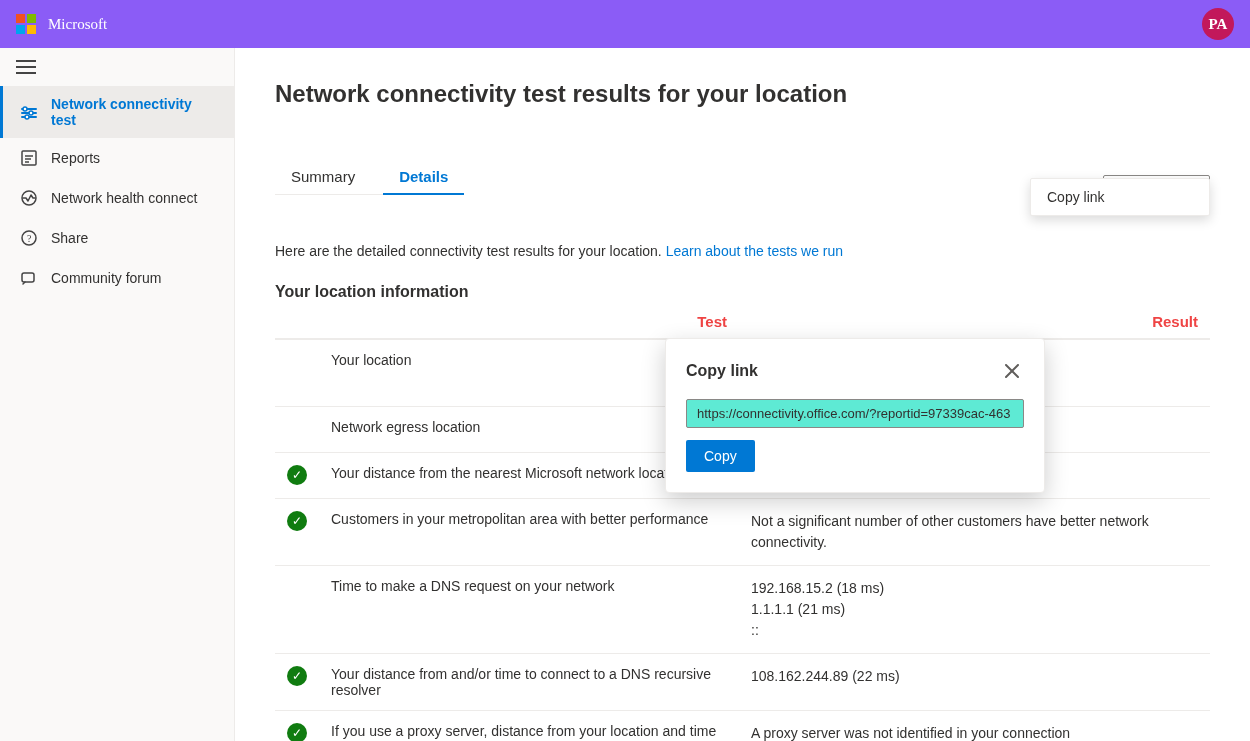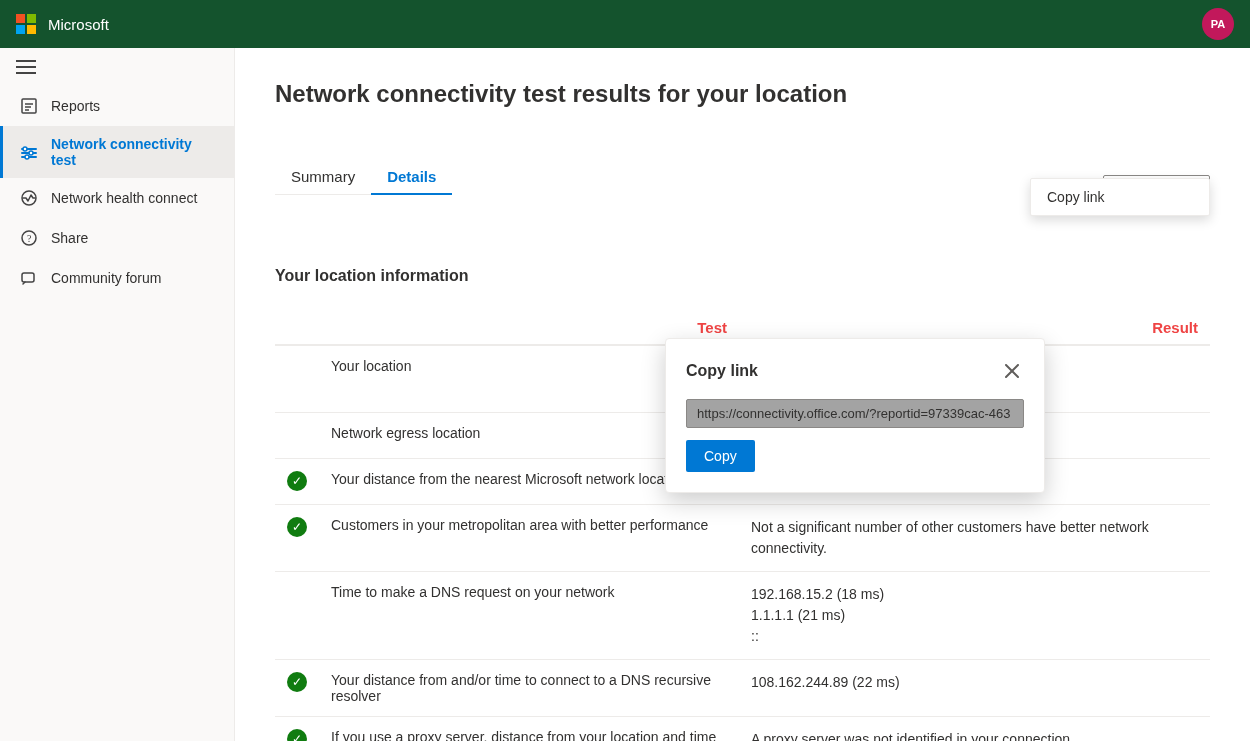--- a/index.html
+++ b/index.html
@@ -1,40 +1,41 @@
 <!DOCTYPE html>
 <html><head>
   <meta charset="utf-8">
   <style>
     * { box-sizing: border-box; margin: 0; padding: 0; }
     body { font-family: 'Segoe UI', sans-serif; background: #f3f2f1; display: flex; flex-direction: column; height: 741px; overflow: hidden; }
 
     
     .topbar {
-      background: #14532d;
+      background: #8b5cf6;
       height: 48px;
       display: flex;
       align-items: center;
       padding: 0 16px;
       justify-content: space-between;
       flex-shrink: 0;
+      font-family: Liberation Serif, serif;
     }
     .topbar-left { display: flex; align-items: center; gap: 12px; }
     .ms-logo { display: flex; gap: 2px; flex-wrap: wrap; width: 20px; height: 20px; }
     .ms-logo-block { width: 9px; height: 9px; }
     .ms-logo-block:nth-child(1) { background: #f25022; }
     .ms-logo-block:nth-child(2) { background: #7fba00; }
     .ms-logo-block:nth-child(3) { background: #00a4ef; }
     .ms-logo-block:nth-child(4) { background: #ffb900; }
     .topbar-title { color: white; font-size: 15px; font-weight: 400; }
     .avatar {
       width: 32px; height: 32px; border-radius: 50%;
       background: #c2185b; color: white;
       display: flex; align-items: center; justify-content: center;
-      font-size: 11px; font-weight: 600;
+      font-size: 15px; font-weight: 600;
     }
 
     
     .layout { display: flex; flex: 1; overflow: hidden; }
 
     
     .sidebar {
       width: 235px;
       background: #faf9f8;
       border-right: 1px solid #edebe9;
@@ -76,21 +77,21 @@
     }
 
     .page-title {
       font-size: 24px;
       font-weight: 700;
       color: #323130;
       margin-bottom: 24px;
     }
 
     
-    .tabs { display: flex; gap: 0; border-bottom: 1px solid #edebe9; margin-bottom: 24px; }
+    .tabs { display: flex; gap: 12px; border-bottom: 1px solid #edebe9; margin-bottom: 24px; }
     .tab {
       padding: 8px 16px;
       font-size: 15px;
       cursor: pointer;
       color: #323130;
       border-bottom: 2px solid transparent;
       margin-bottom: -1px;
     }
     .tab.active { color: #0078d4; border-bottom: 2px solid #0078d4; font-weight: 600; }
 
@@ -133,21 +134,21 @@
       font-size: 14px;
       color: #323130;
       cursor: pointer;
     }
 
     
     .section-title {
       font-size: 16px;
       font-weight: 600;
       color: #323130;
-      margin-bottom: 26px;
+      margin-bottom: 4px;
     }
 
     
     .data-table { width: 100%; border-collapse: collapse; }
     .data-table thead tr { border-bottom: 2px solid #edebe9; }
     .data-table th {
       text-align: right;
       font-size: 15px;
       font-weight: 600;
       color: #ef4444;
@@ -198,21 +199,21 @@
     }
 
     .modal-url-row { display: flex; align-items: center; gap: 8px; margin-bottom: 12px; }
     .modal-url-input {
       flex: 1;
       border: 1px solid #8a8886;
       border-radius: 2px;
       padding: 6px 10px;
       font-size: 13px;
       color: #323130;
-      background: #a3a3a3;
+      background: #5eead4;
       outline: none;
     }
     .copy-btn {
       background: #0078d4;
       color: white;
       border: none;
       border-radius: 2px;
       padding: 8px 18px;
       font-size: 14px;
       cursor: pointer;
@@ -240,51 +241,51 @@
 
 <div class="layout">
 
   <div class="sidebar">
     <div class="sidebar-hamburger">
       <div class="hamburger-icon">
         <div class="hamburger-line"></div>
         <div class="hamburger-line"></div>
         <div class="hamburger-line"></div>
       </div>
-    </div>
-
-    <div class="sidebar-item">
-      <div class="sidebar-icon">
-        <svg width="18" height="18" viewBox="0 0 18 18" fill="none">
-          <rect x="2" y="2" width="14" height="14" rx="1" stroke="#444" stroke-width="1.5" fill="none"></rect>
-          <line x1="5" y1="7" x2="13" y2="7" stroke="#444" stroke-width="1.5"></line>
-          <line x1="5" y1="10" x2="11" y2="10" stroke="#444" stroke-width="1.5"></line>
-          <line x1="5" y1="13" x2="9" y2="13" stroke="#444" stroke-width="1.5"></line>
-        </svg>
-      </div>
-      <span>Reports</span>
     </div>
 
     <div class="sidebar-item active">
       <div class="sidebar-icon">
         <svg width="18" height="18" viewBox="0 0 18 18" fill="none">
           <rect x="1" y="5" width="16" height="2" rx="1" fill="#0078d4"></rect>
           <rect x="1" y="9" width="16" height="2" rx="1" fill="#0078d4"></rect>
           <rect x="1" y="13" width="16" height="2" rx="1" fill="#0078d4"></rect>
           <circle cx="5" cy="6" r="2" fill="white" stroke="#0078d4" stroke-width="1.5"></circle>
           <circle cx="11" cy="10" r="2" fill="white" stroke="#0078d4" stroke-width="1.5"></circle>
           <circle cx="7" cy="14" r="2" fill="white" stroke="#0078d4" stroke-width="1.5"></circle>
         </svg>
       </div>
       <span>Network connectivity test</span>
     </div>
 
     <div class="sidebar-item">
       <div class="sidebar-icon">
         <svg width="18" height="18" viewBox="0 0 18 18" fill="none">
+          <rect x="2" y="2" width="14" height="14" rx="1" stroke="#444" stroke-width="1.5" fill="none"></rect>
+          <line x1="5" y1="7" x2="13" y2="7" stroke="#444" stroke-width="1.5"></line>
+          <line x1="5" y1="10" x2="11" y2="10" stroke="#444" stroke-width="1.5"></line>
+          <line x1="5" y1="13" x2="9" y2="13" stroke="#444" stroke-width="1.5"></line>
+        </svg>
+      </div>
+      <span>Reports</span>
+    </div>
+
+    <div class="sidebar-item">
+      <div class="sidebar-icon">
+        <svg width="18" height="18" viewBox="0 0 18 18" fill="none">
           <circle cx="9" cy="9" r="7" stroke="#444" stroke-width="1.5" fill="none"></circle>
           <path d="M3 9h3l2 3 3-6 2 3h2" stroke="#444" stroke-width="1.5" fill="none" stroke-linecap="round" stroke-linejoin="round"></path>
         </svg>
       </div>
       <span>Network health connect</span>
     </div>
 
     <div class="sidebar-item">
       <div class="sidebar-icon">
         <svg width="18" height="18" viewBox="0 0 18 18" fill="none">
@@ -331,20 +332,24 @@
         </svg>
       </button>
     </div>
 
     <div class="share-dropdown">
       <div class="share-dropdown-item">Copy link</div>
     </div>
 
     <div style="height:24px;"></div>
 
+    <p class="description">
+      <span>Here are the detailed connectivity test results for your location.</span>
+      <a href="#">Learn about the tests we run</a>
+    </p>
 
     <div style="height:24px;"></div>
 
     <h2 class="section-title">Your location information</h2>
 
     <table class="data-table">
       <thead>
         <tr>
           <th style="width:36px;"></th>
           <th class="td-test">Test</th>

